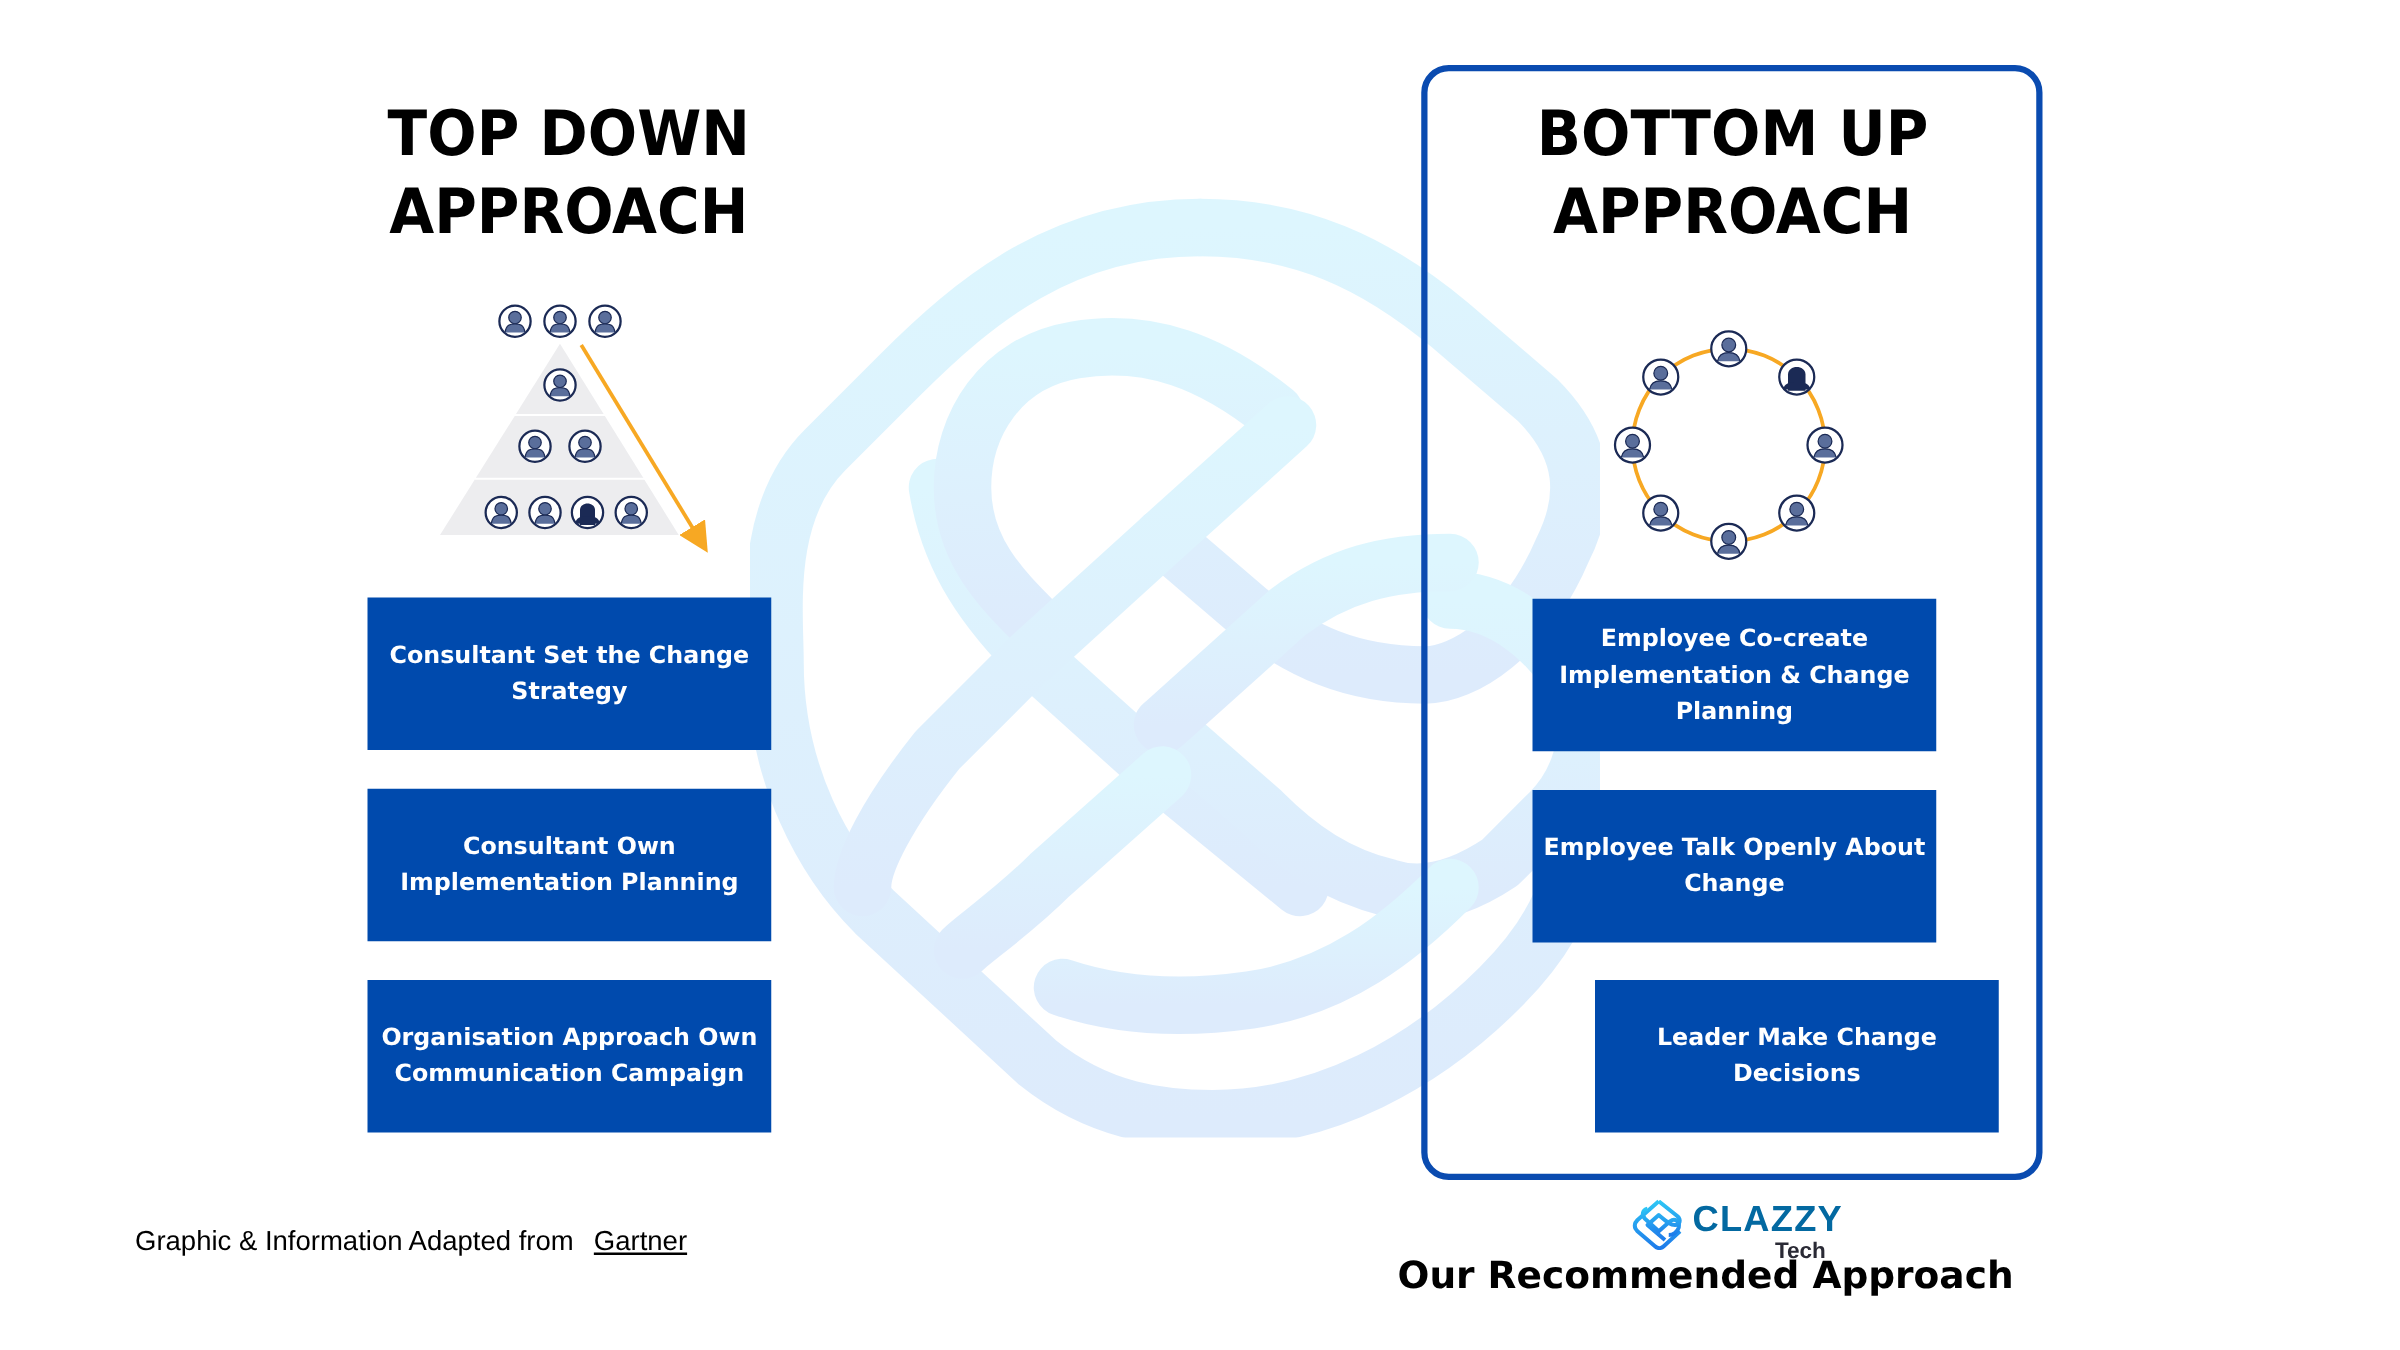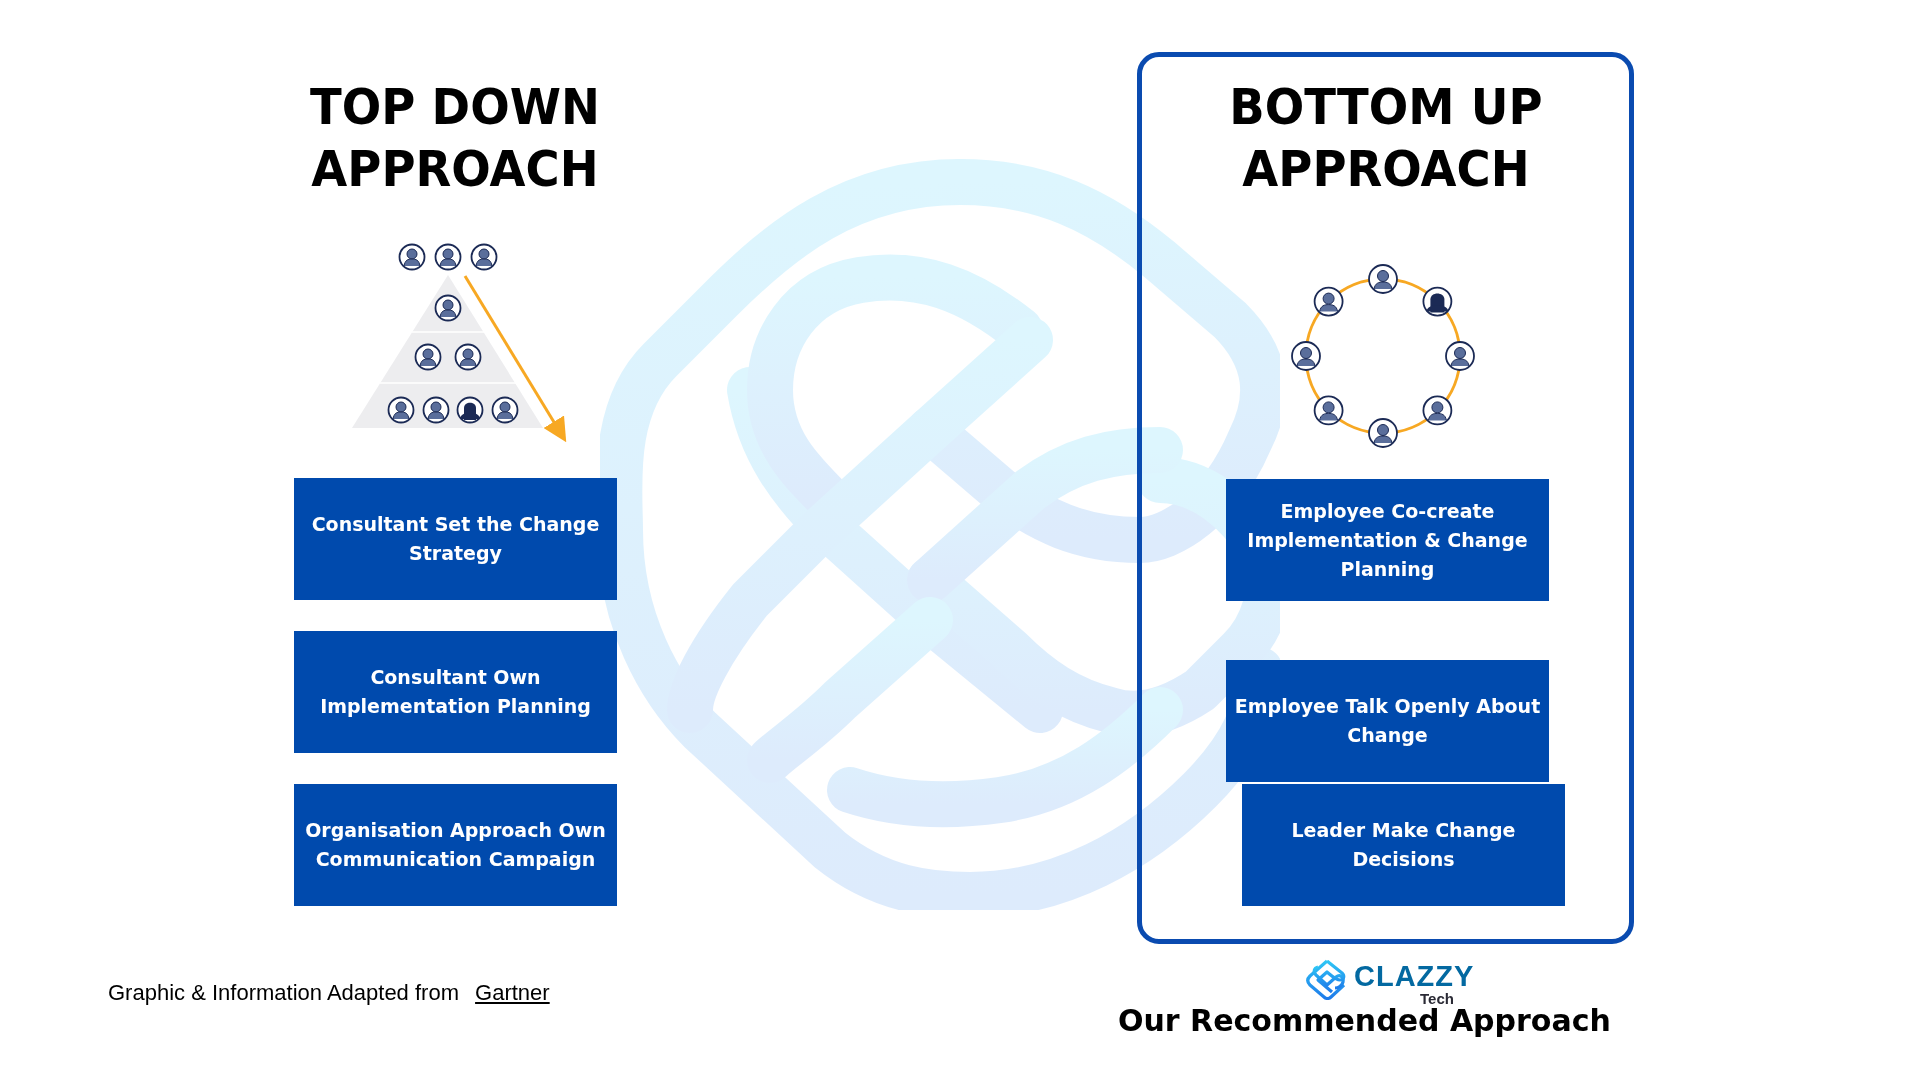--- a/index.html
+++ b/index.html
@@ -21,21 +21,21 @@
   }
   .panel {
     position: absolute; left: 1137px; top: 52px; width: 497px; height: 892px;
     border: 5px solid #0A4BB0; border-radius: 22px; box-sizing: border-box;
   }
   .credit { position: absolute; left: 108px; top: 980px; font-family: "Liberation Sans", sans-serif; font-size: 22px; color: #000; }
   .credit a { color: #000; text-decoration: underline; margin-left: 10px; }
   .recommended { position: absolute; left: 1118px; top: 1003px; width: 540px; text-align: left; font-family: "DejaVu Sans", sans-serif; font-weight: bold; font-size: 30px; color: #000; }
   .brand { position: absolute; left: 1306px; top: 958px; width: 170px; height: 50px; }
   .brand-name { position: absolute; left: 48px; top: 2px; font-family: "Liberation Sans", sans-serif; font-weight: bold; font-size: 29px; color: #0369a1; letter-spacing: 1px; }
-  .brand-sub { position: absolute; left: 114px; top: 32px; font-family: "Liberation Sans", sans-serif; font-weight: bold; font-size: 15px; color: #2A2A35; }
+  .brand-sub { position: absolute; left: 114px; top: 32px; font-family: "Liberation Sans", sans-serif; font-weight: bold; font-size: 18px; color: #2A2A35; }
 </style>
 </head>
 <body>
 
 <svg class="watermark" viewBox="0 0 680 760">
   <defs>
     <linearGradient id="wmg" x1="0" y1="0" x2="0" y2="1">
       <stop offset="0" stop-color="#DDF6FE"></stop>
       <stop offset="1" stop-color="#DDEBFC"></stop>
     </linearGradient>
@@ -157,24 +157,24 @@
         <circle r="14" fill="#fff" stroke="#1B2A55" stroke-width="1.8"></circle>
         <circle cy="-3" r="5.5" fill="#5A6E9B" stroke="#1B2A55" stroke-width="1"></circle>
         <path d="M -9 10 C -8 4 -4 3 0 3 C 4 3 8 4 9 10" fill="#5A6E9B" stroke="#1B2A55" stroke-width="1"></path>
       </g>
     </g>
 </svg>
 
 <div class="box" style="left:1226px; top:479px;">
     <span>Employee Co-create Implementation &amp; Change Planning</span>
   </div>
-<div class="box" style="left:1226px; top:632px;margin-top:28px;">
+<div class="box" style="left:1226px; top:632px;">
     <span>Employee Talk Openly About Change</span>
   </div>
-<div class="box" style="left:1242px; top:784px;">
+<div class="box" style="left:1276px; top:784px;">
     <span>Leader Make Change Decisions</span>
   </div>
 
 <div class="brand">
   <svg class="abs" style="left:0; top:0;" width="42" height="42" viewBox="0 0 42 42">
     <defs>
       <linearGradient id="lg" x1="0" y1="0" x2="0" y2="1">
         <stop offset="0" stop-color="#2EC6F5"></stop>
         <stop offset="1" stop-color="#1E7BEA"></stop>
       </linearGradient>

